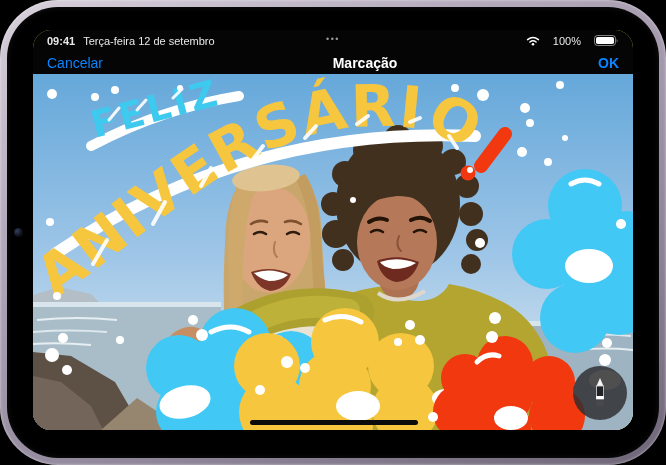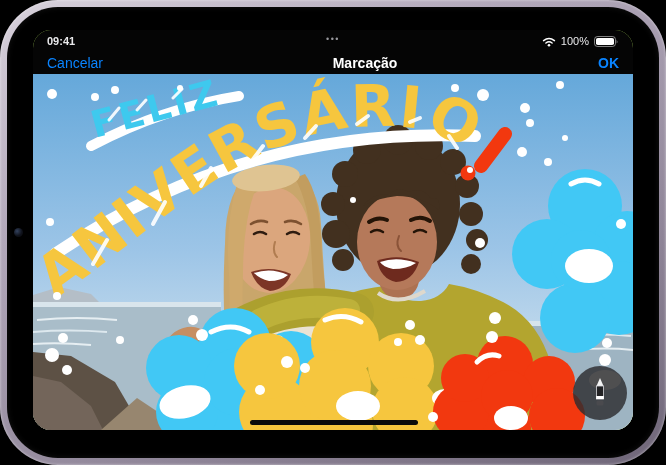--- a/index.html
+++ b/index.html
@@ -16,21 +16,21 @@
   
   .screen{position:absolute;left:33px;top:30px;width:600px;height:400px;border-radius:18px;
           overflow:hidden;background:#bef264;display:flex;flex-direction:column;}
   .statusbar{height:22px;background:#050505;display:flex;align-items:center;
              justify-content:space-between;padding:0 14px;font-size:11px;color:#e9e9eb;
              position:relative;flex:0 0 auto;}
   .sb-left{display:flex;gap:8px;align-items:center;}
   .sb-time{font-weight:bold;}
   .sb-center{position:absolute;left:50%;top:4px;transform:translateX(-50%);
              color:#98989d;font-size:9px;letter-spacing:1.5px;cursor:default;}
-  .sb-right{display:flex;align-items:center;gap:5px;}
+  .sb-right{display:flex;align-items:flex-start;gap:13px;}
   .navbar{height:22px;background:#050505;display:flex;align-items:center;
           justify-content:space-between;padding:0 14px;font-size:14px;position:relative;flex:0 0 auto;}
   .nav-cancel{color:#0A84FF;}
   .nav-ok{color:#0A84FF;font-weight:700;}
   .nav-title{position:absolute;left:50%;transform:translateX(-50%);color:#fff;font-weight:600;margin-left:32px;}
   
   .photo{position:relative;flex:1 1 auto;overflow:hidden;}
   .photo-svg{position:absolute;inset:0;width:100%;height:100%;display:block;}
   .marker-word{font-family:"DejaVu Sans",sans-serif;font-weight:bold;}
   .pen-btn{position:absolute;left:540px;top:292px;width:54px;height:54px;border-radius:50%;
@@ -45,20 +45,21 @@
 <div class="stage">
   <div class="device"></div>
   <div class="bezel"></div>
   <div class="camera"></div>
 
   <div class="screen">
 
     <div class="statusbar">
       <div class="sb-left">
         <span class="sb-time">09:41</span>
+        <span class="sb-date">Terça-feira 12 de setembro</span>
       </div>
       <div class="sb-center">•••</div>
       <div class="sb-right">
         <svg width="14" height="11" viewBox="0 0 14 11">
           <path d="M1.6 4.6 Q7 0.4 12.4 4.6" fill="none" stroke="#fff" stroke-width="1.5" stroke-linecap="round"></path>
           <path d="M3.9 7 Q7 4.6 10.1 7" fill="none" stroke="#fff" stroke-width="1.5" stroke-linecap="round"></path>
           <circle cx="7" cy="9.3" r="1.3" fill="#fff"></circle>
         </svg>
         <span>100%</span>
         <svg width="25" height="11" viewBox="0 0 25 11">

